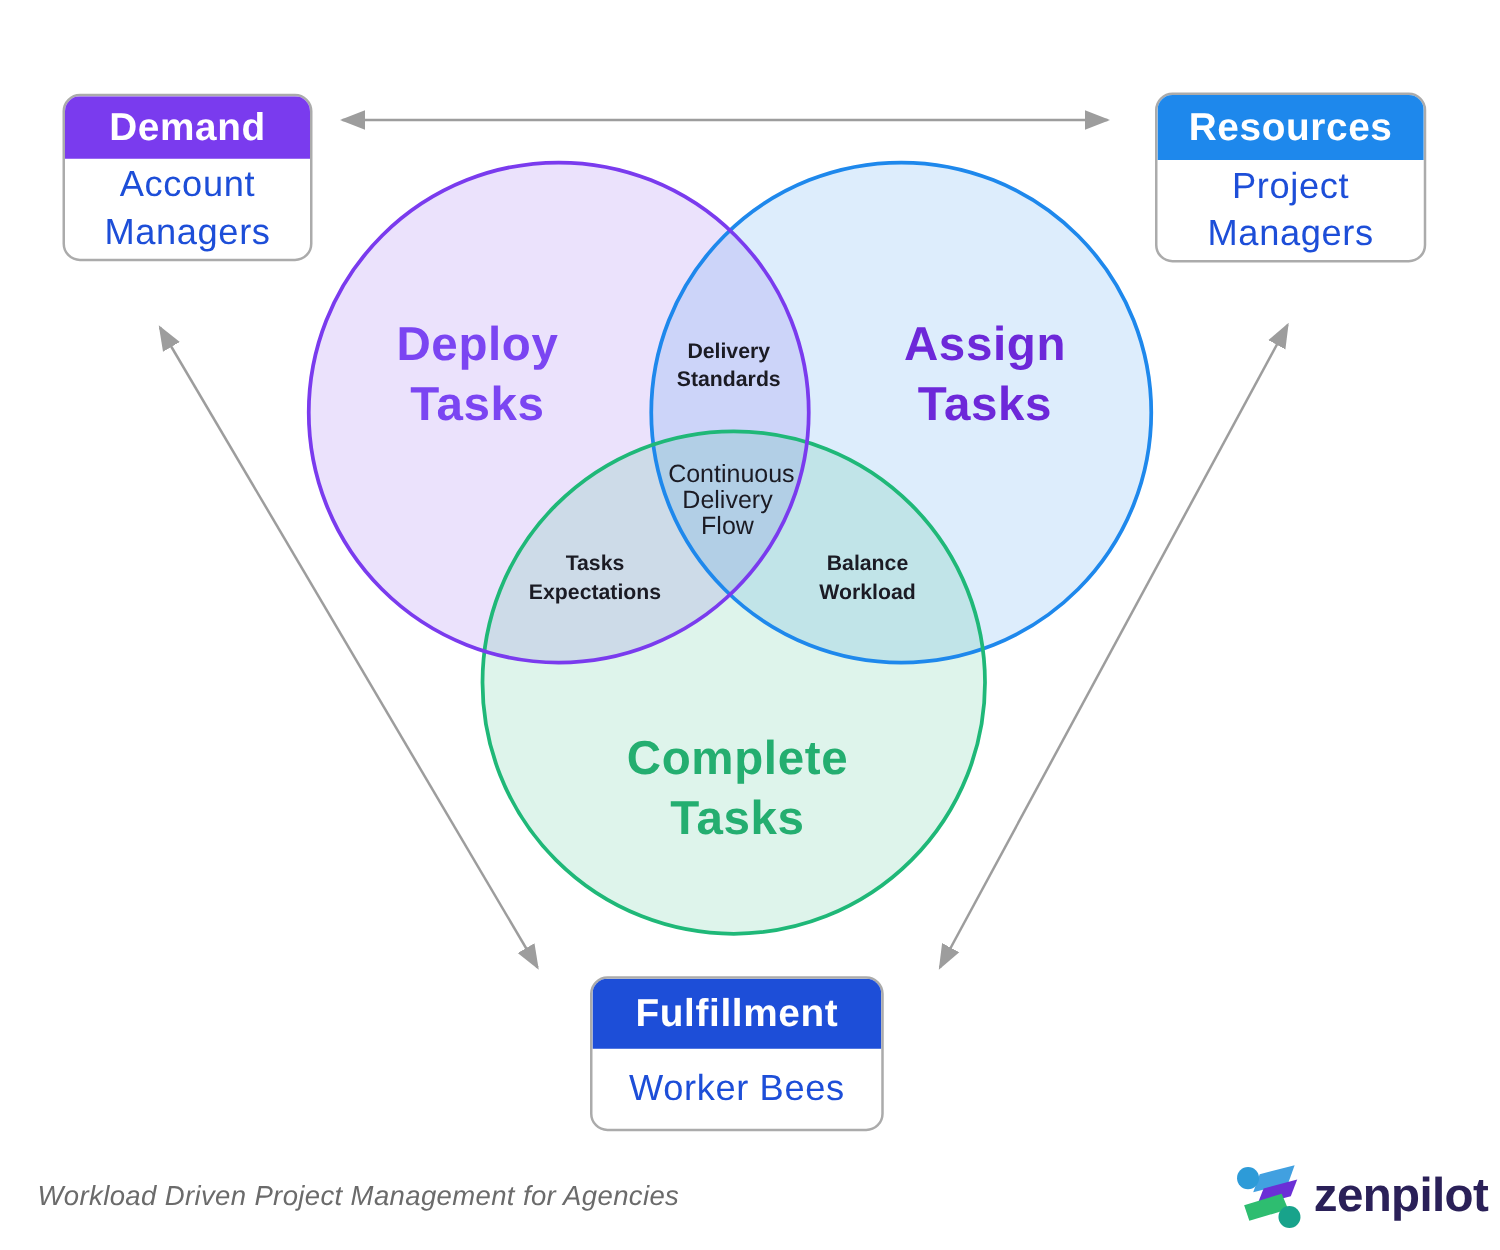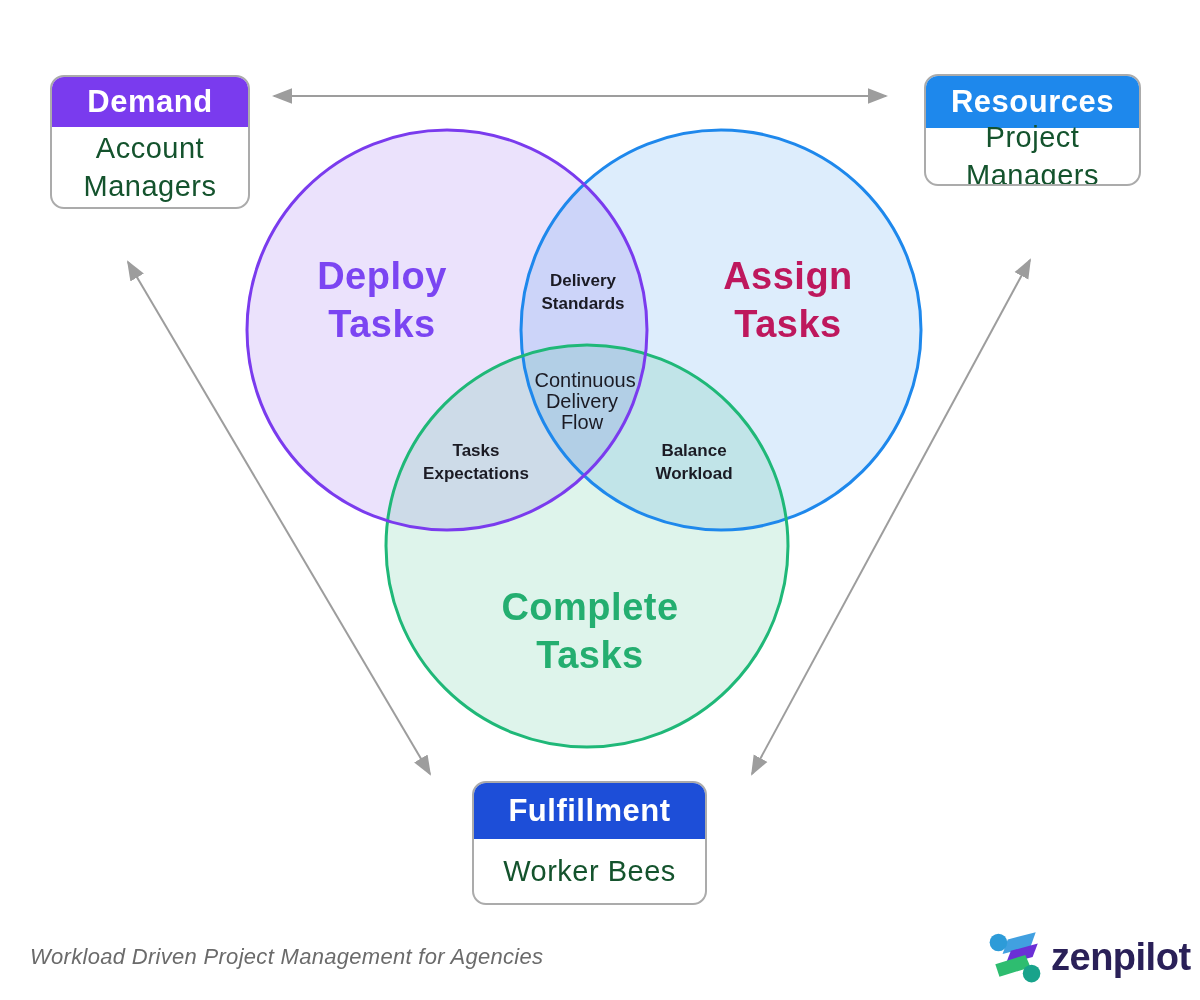--- a/index.html
+++ b/index.html
@@ -22,55 +22,55 @@
   .badge-header {
     color: #ffffff;
     font-weight: 700;
     font-size: 31px;
     display: flex;
     align-items: center;
     justify-content: center;
     letter-spacing: 0.5px;
   }
   .badge-body {
-    color: #14532d;
+    color: #1d4ed8;
     font-size: 29px;
     line-height: 38px;
     display: flex;
     align-items: center;
     justify-content: center;
     padding: 4px 6px;
     letter-spacing: 0.5px;
   }
   .hdr-purple { background: #7A3BEE; }
   .hdr-blue   { background: #1E88EC; }
   .hdr-green  { background: #1d4ed8; }
 
   #badge-demand      { left: 50px;  top: 75px;  width: 200px; }
   #badge-demand .badge-header      { height: 50px; }
   #badge-demand .badge-body        { height: 80px; }
   #badge-resources   { left: 924px; top: 74px;  width: 217px; }
   #badge-resources .badge-header   { height: 52px; }
-  #badge-resources .badge-body     { height: 56px; }
+  #badge-resources .badge-body     { height: 80px; }
   #badge-fulfillment { left: 472px; top: 781px; width: 235px; }
   #badge-fulfillment .badge-header { height: 56px; }
   #badge-fulfillment .badge-body   { height: 64px; }
 
   
   .circle-title {
     position: absolute;
     transform: translate(-50%, -50%);
     text-align: center;
     font-weight: 700;
     font-size: 38px;
     line-height: 48px;
     letter-spacing: 0.5px;
   }
   #title-deploy   { left: 382px; top: 300px; width: 170px; color: #7B45F2; }
-  #title-assign   { left: 788px; top: 300px; width: 170px; color: #be185d; }
+  #title-assign   { left: 788px; top: 300px; width: 170px; color: #6d28d9; }
   #title-complete { left: 590px; top: 631px; width: 230px; color: #24AE70; }
 
   
   .overlap-label {
     position: absolute;
     transform: translate(-50%, -50%);
     text-align: center;
     color: #1B1B24;
     font-weight: 700;
     font-size: 17px;

